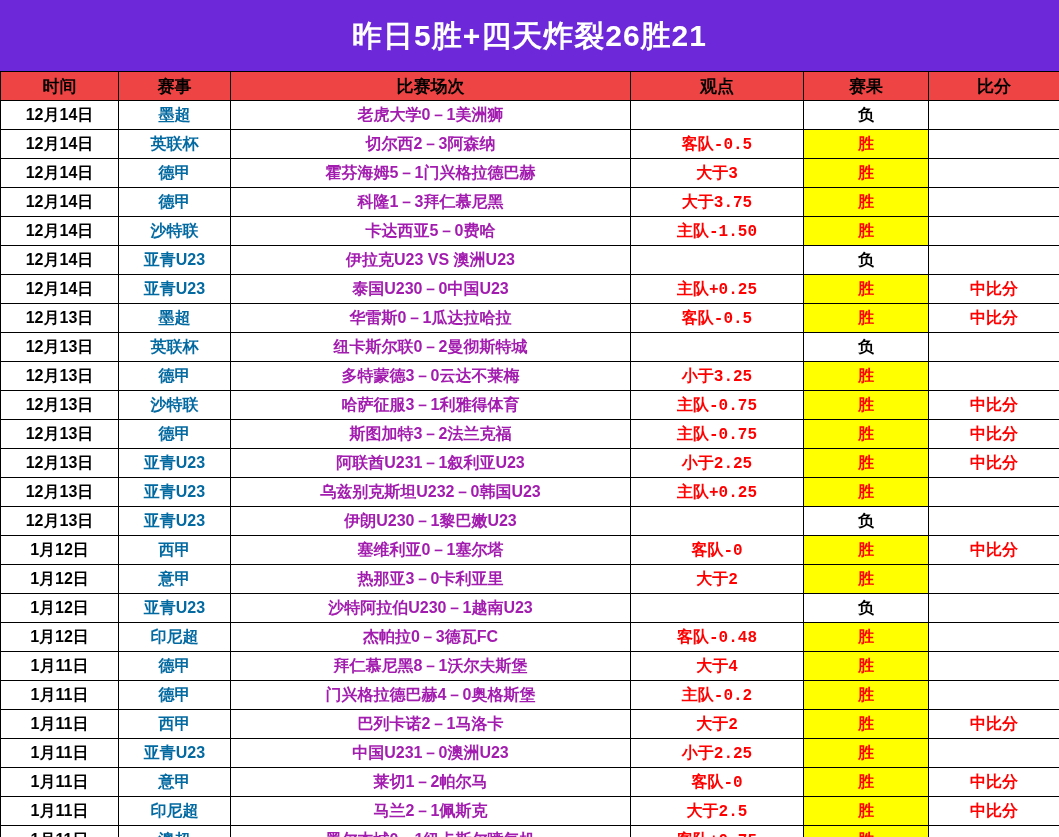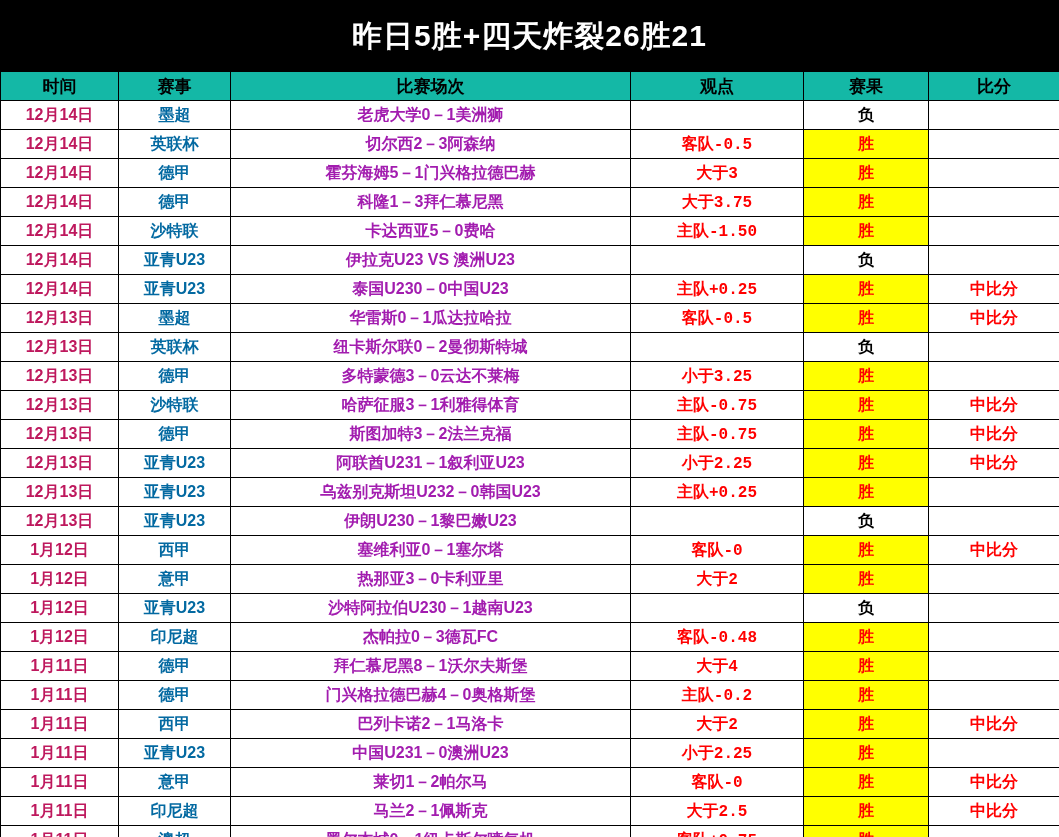--- a/index.html
+++ b/index.html
@@ -7,21 +7,21 @@
     padding: 0;
     background: #ffffff;
   }
   body {
     width: 1059px;
     height: 837px;
     font-family: "Liberation Sans", sans-serif;
     overflow: hidden;
   }
   .banner {
-    background: #000000;
+    background: #6d28d9;
     color: #ffffff;
     text-align: center;
     font-size: 30px;
     font-weight: bold;
     letter-spacing: 1px;
     height: 71px;
     line-height: 71px;
     box-sizing: border-box;
   }
   table.sheet {
@@ -35,32 +35,32 @@
     padding: 0 2px;
     text-align: center;
     vertical-align: middle;
     font-size: 16px;
     overflow: hidden;
     white-space: nowrap;
   }
   table.sheet th {
     font-weight: bold;
     color: #000000;
-    background: #14b8a6;
+    background: #ef4444;
     font-size: 17px;
   }
   
   col.c-time   { width: 118px; }
   col.c-league { width: 112px; }
   col.c-match  { width: 400px; }
   col.c-view   { width: 173px; }
   col.c-result { width: 125px; }
   col.c-score  { width: 131px; }
 
-  td.time   { color: #be185d; font-weight: bold; font-size: 16px; }
+  td.time   { color: #000000; font-weight: bold; font-size: 16px; }
   td.league { color: #0369a1; font-weight: bold; font-size: 16px; }
   td.match  { color: #a21caf; font-weight: bold; font-size: 17px; }
   td.view   { color: #ff0000; font-weight: bold; font-size: 16px; font-family: Liberation Mono, monospace; }
   td.result { font-weight: bold; font-size: 16px; }
   td.score  { color: #ff0000; font-weight: bold; font-size: 16px; margin-top: 16px; }
 
   td.win  { background: #ffff00; color: #ff0000; }
   td.lose { background: #ffffff; color: #000000; }
 </style>
 </head>

